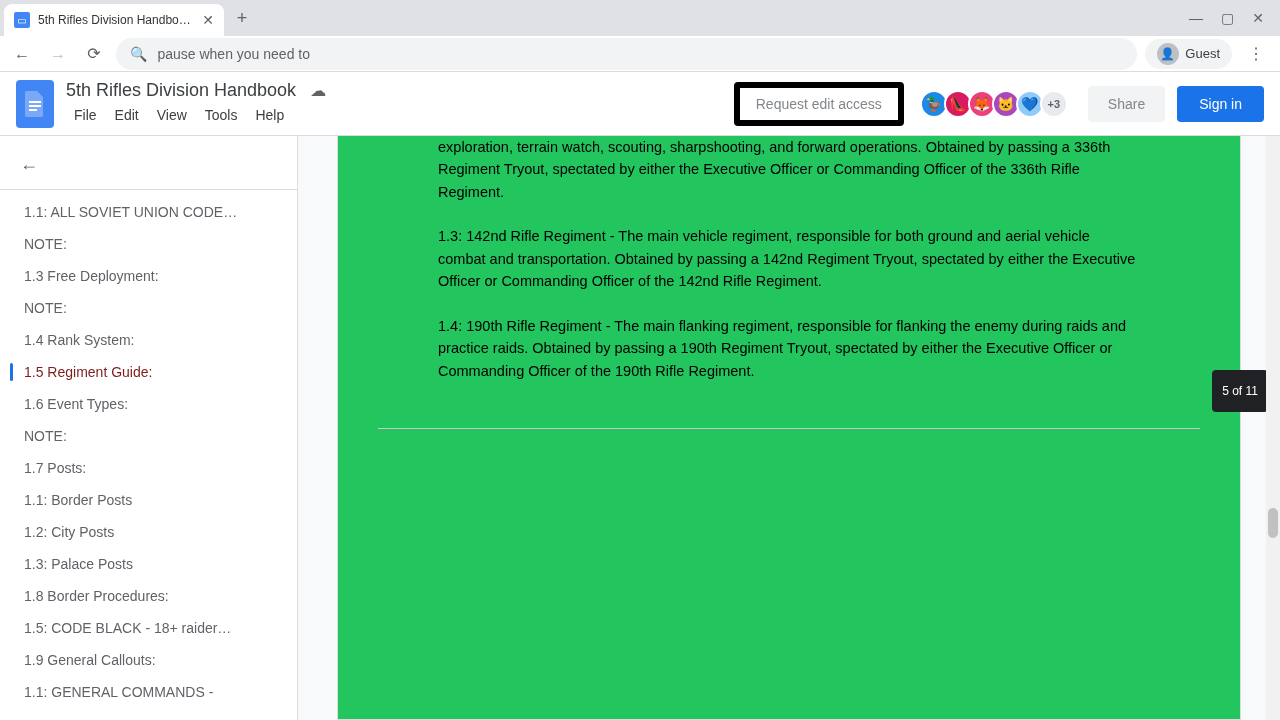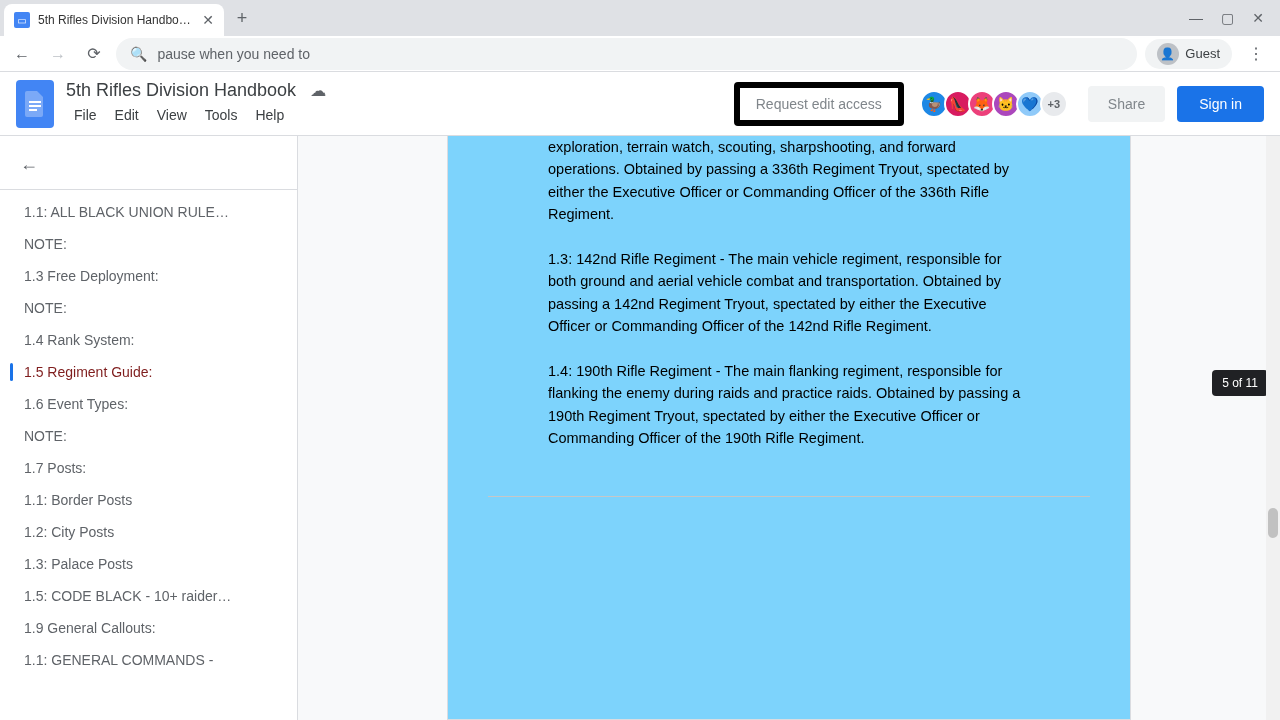--- a/index.html
+++ b/index.html
@@ -42,27 +42,27 @@
 
 .docs-body { display: flex; height: calc(720px - 36px - 36px - 64px); position: relative; }
 .outline-panel { width: 298px; border-right: 1px solid #dadce0; overflow-y: hidden; padding-top: 10px; }
 .outline-back { padding: 8px 20px; color: #5f6368; cursor: pointer; font-size: 18px; }
 .outline-divider { border-bottom: 1px solid #dadce0; margin: 6px 0; }
 .outline-item { padding: 8px 24px; font-size: 14px; color: #5f6368; cursor: pointer; white-space: nowrap; overflow: hidden; text-overflow: ellipsis; }
 .outline-item.active { color: #7f1d1d; font-weight: 500; position: relative; }
 .outline-item.active::before { content:''; position:absolute; left:10px; top:50%; transform:translateY(-50%); width:3px; height:18px; background:#1a73e8; border-radius:2px; }
 
 .doc-area { flex: 1; background: #f8f9fa; overflow-y: hidden; display: flex; justify-content: center; position: relative; }
-.page { background: #7dd3fc; width: 684px; min-height: 100%; padding: 0 100px; border: 1px solid #dadce0; border-top: none; }
+.page { background: #22c55e; width: 904px; min-height: 100%; padding: 0 100px; border: 1px solid #dadce0; border-top: none; }
 .doc-text { font-family: 'Courier New', monospace; font-size: 14.5px; line-height: 1.55; color: #000; }
 .doc-text p { margin-bottom: 22px; }
 .doc-text .bold { font-weight: normal; }
 .page-break { border-top: 1px solid #c7c7c7; margin: 46px -60px 0; }
 
-.page-indicator { position: absolute; right: 12px; top: 234px; background: #202124; color: #fff; padding: 6px 10px; border-radius: 4px; font-size: 12px; }
+.page-indicator { position: absolute; right: 12px; top: 234px; background: #202124; color: #fff; padding: 14px 10px; border-radius: 4px; font-size: 12px; }
 .scrollbar-track { position: absolute; right: 0; top: 136px; width: 14px; height: calc(720px - 136px); background: #f1f1f1; }
 .scrollbar-thumb { position: absolute; right: 2px; width: 10px; height: 30px; background: #c1c1c1; border-radius: 5px; cursor: pointer; top: 372px; }
 </style>
 </head>
 <body>
 
 <div class="browser-top">
   <div class="tab">
     <div class="tab-favicon">▭</div>
     <div class="tab-title">5th Rifles Division Handbook - G</div>
@@ -124,33 +124,34 @@
   </div>
   <button class="share-btn">Share</button>
   <button class="signin-btn">Sign in</button>
 </div>
 
 <div class="docs-body">
   <div class="outline-panel">
     <div class="outline-back">←</div>
     <div class="outline-divider"></div>
     <div id="outline-list">
-        <div class="outline-item">1.1: ALL BLACK UNION RULE…</div>
+        <div class="outline-item">1.1: ALL SOVIET UNION CODE…</div>
         <div class="outline-item">NOTE:</div>
         <div class="outline-item">1.3 Free Deployment:</div>
         <div class="outline-item">NOTE:</div>
         <div class="outline-item">1.4 Rank System:</div>
         <div class="outline-item active">1.5 Regiment Guide:</div>
         <div class="outline-item">1.6 Event Types:</div>
         <div class="outline-item">NOTE:</div>
         <div class="outline-item">1.7 Posts:</div>
         <div class="outline-item">1.1: Border Posts</div>
         <div class="outline-item">1.2: City Posts</div>
         <div class="outline-item">1.3: Palace Posts</div>
-        <div class="outline-item">1.5: CODE BLACK - 10+ raider…</div>
+        <div class="outline-item">1.8 Border Procedures:</div>
+        <div class="outline-item">1.5: CODE BLACK - 18+ raider…</div>
         <div class="outline-item">1.9 General Callouts:</div>
         <div class="outline-item">1.1: GENERAL COMMANDS -</div>
       </div>
   </div>
 
   <div class="doc-area">
     <div class="page">
       <div class="doc-text">
         <p>exploration, terrain watch, scouting, sharpshooting, and forward operations. Obtained by passing a 336th Regiment Tryout, spectated by either the Executive Officer or Commanding Officer of the 336th Rifle Regiment.</p>
         <p><span class="bold">1.3: 142nd Rifle Regiment - </span><span>The main vehicle regiment, responsible for both ground and aerial vehicle combat and transportation. Obtained by passing a 142nd Regiment Tryout, spectated by either the Executive Officer or Commanding Officer of the 142nd Rifle Regiment.</span></p>

